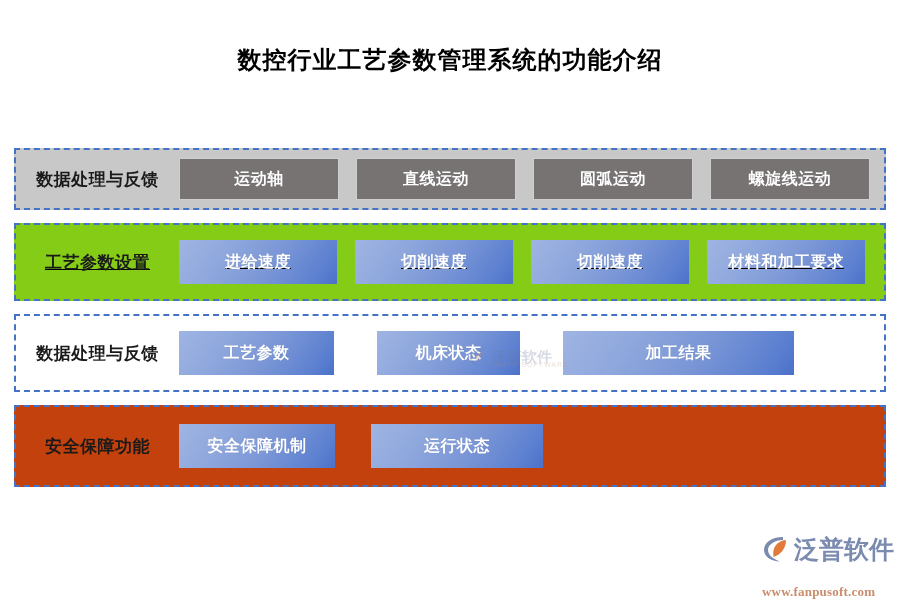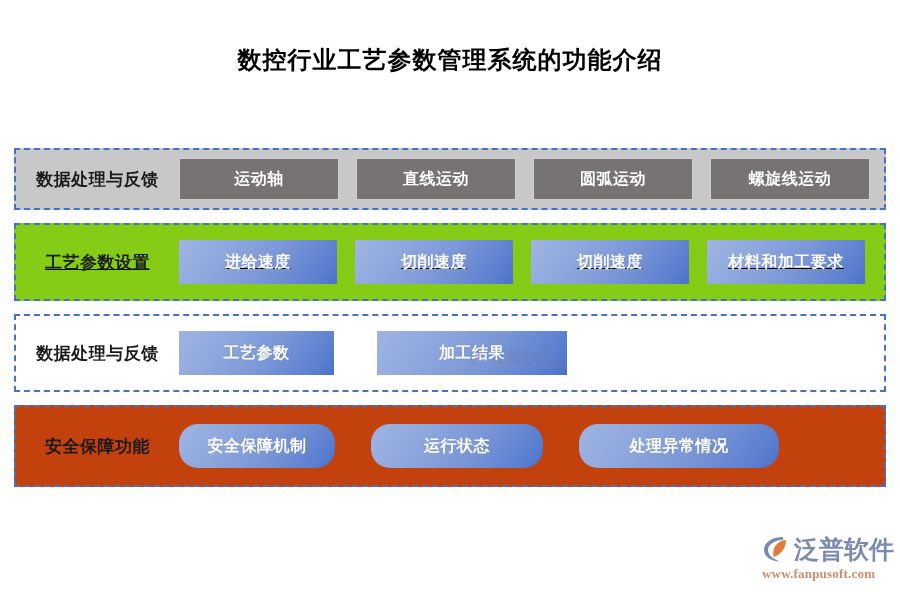--- a/index.html
+++ b/index.html
@@ -129,24 +129,24 @@
   .row-2 .btn { margin-right: 18px; }
   .row-2 .i0 { width: 158px; }
   .row-2 .i1 { width: 158px; }
   .row-2 .i2 { width: 158px; }
   .row-2 .i3 { width: 158px; margin-right: 0; }
 
   
   .row-3 .btn { margin-right: 43px; }
   .row-3 .i0 { width: 155px; }
   .row-3 .i1 { width: 143px; }
-  .row-3 .i2 { width: 190px; margin-right: 0; }
-
-  
-  .row-4 .btn { margin-right: 36px; border-radius: 19px; }
+  .row-3 .i2 { width: 231px; margin-right: 0; }
+
+  
+  .row-4 .btn { margin-right: 36px; }
   .row-4 .i0 { width: 156px; }
   .row-4 .i1 { width: 172px; }
   .row-4 .i2 { width: 200px; margin-right: 0; }
 
   
   .watermark {
     position: absolute;
     left: 452px;
     top: 24px;
     width: 120px;
@@ -195,21 +195,21 @@
   }
   .logo-text {
     font-size: 25px;
     font-weight: bold;
     color: #7b8bb0;
     font-family: "Liberation Serif", "DejaVu Serif", serif;
     white-space: nowrap;
     letter-spacing: 0px;
   }
   .logo-url {
-    margin-top: 1px;
+    margin-top: 19px;
     font-size: 13px;
     font-weight: bold;
     color: #c98e6e;
     font-family: "Liberation Serif", "DejaVu Serif", serif;
     letter-spacing: 0.2px;
     white-space: nowrap;
   }
 </style>
 </head>
 <body>
@@ -237,38 +237,38 @@
         <div class="btn btn-blue i0">切削速度</div>
         <div class="btn btn-blue i2">切削速度</div>
         <div class="btn btn-blue i3">材料和加工要求</div>
       </div>
     </div>
 
     <div class="row row-3">
       <div class="row-label">数据处理与反馈</div>
       <div class="row-items">
         <div class="btn btn-blue i0">工艺参数</div>
+        <div class="btn btn-blue i1">机床状态</div>
         <div class="btn btn-blue i2">加工结果</div>
       </div>
       <div class="watermark">
         <svg width="20" height="20" viewBox="0 0 30 28">
           <path d="M20 3 C8 3 2 9 2 15 C2 21 8 26 16 26 C10 24 6 20 6 15 C6 10 12 6 20 6 Z" fill="#6d7b9c"></path>
           <path d="M22 6 C14 7 10 12 11 20 C16 19 21 14 22 6 Z" fill="#c98e6e"></path>
         </svg>
         <span class="wm-text">泛普软件</span>
         <span class="wm-sub">FANPU SOFTWARE</span>
       </div>
     </div>
 
     <div class="row row-4">
       <div class="row-label">安全保障功能</div>
       <div class="row-items">
         <div class="btn btn-blue i0">安全保障机制</div>
         <div class="btn btn-blue i1">运行状态</div>
-        <div class="btn btn-blue i2">处理异常情况</div>
       </div>
     </div>
 
   </div>
 
   <div class="logo">
     <div class="logo-row">
       <div class="logo-mark">
         <svg width="30" height="28" viewBox="0 0 30 28">
           <path d="M21 2 C9 2 2 8 2 15 C2 21.5 9 26.5 18 26.5 C11 24 6 20 6 15 C6 9.5 13 5 21 5 Z" fill="#7b8bb0"></path>

